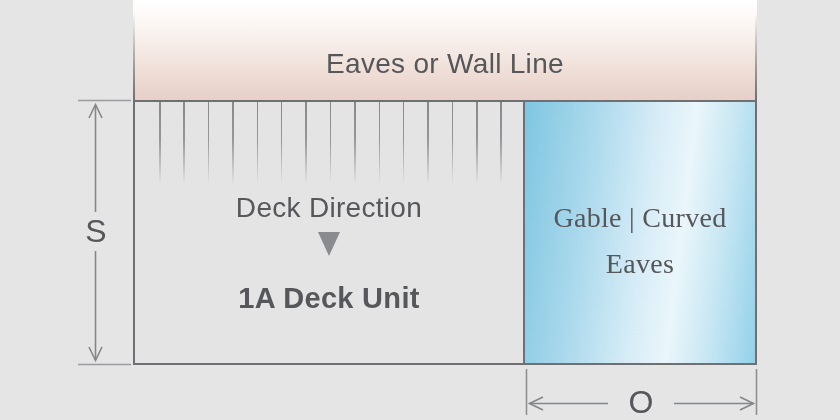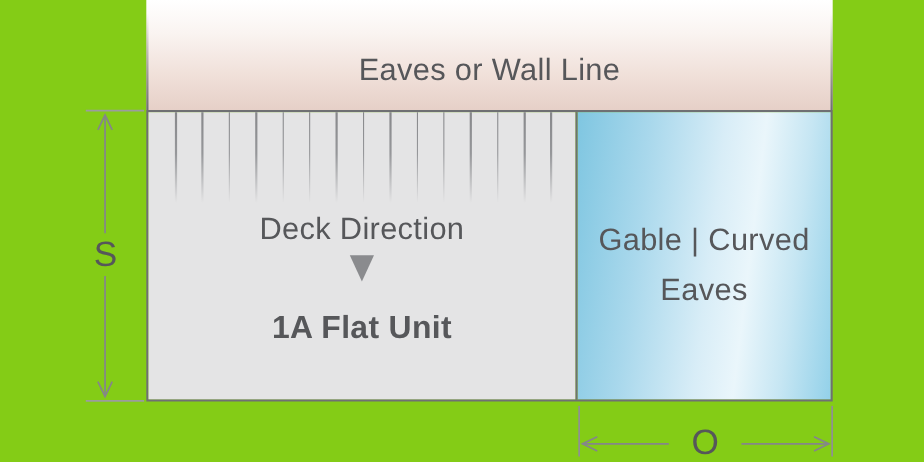--- a/index.html
+++ b/index.html
@@ -1,17 +1,17 @@
 <!DOCTYPE html>
 <html><head>
 <meta charset="utf-8">
 <style>
   html,body { margin:0; padding:0; background:#ffffff; }
   .canvas {
-    position:relative; width:840px; height:420px; background:#84cc16;
+    position:relative; width:840px; height:420px; background:#e5e5e5;
     font-family:"Liberation Sans", sans-serif; color:#56575a; overflow:hidden;
   }
 
   
   .eaves-band {
     position:absolute; left:133px; top:0; width:624px; height:100px;
     background:linear-gradient(180deg, #ffffff 0%, #faf4f1 30%, #efded7 72%, #e6d0c8 100%);
     display:flex; align-items:flex-end; justify-content:center;
   }
   .eaves-band::before, .eaves-band::after {
@@ -25,21 +25,21 @@
   
   .units-box {
     position:absolute; left:133px; top:100px; width:624px; height:265px;
     border:2px solid #6f7073; box-sizing:border-box; display:flex;
   }
   .flat-unit { width:388px; position:relative; background:#e4e4e5; }
   .gable-unit {
     flex:1; border-left:2px solid #6f7073;
     background:linear-gradient(97deg, #7fc6e1 0%, #a9d8ec 26%, #d8edf7 52%, #eaf6fb 66%, #c6e6f3 82%, #93d1e9 100%);
     display:flex; flex-direction:column; align-items:center; justify-content:center;
-    padding-top:17px; box-sizing:border-box;
+    padding-top:17px; box-sizing:border-box;font-family:Liberation Serif, serif;
   }
   .gable-line { font-size:28px; line-height:46px; letter-spacing:0.3px; }
 
   
   .hatch {
     position:absolute; left:24px; top:0; width:343px; height:84px;
     display:flex; justify-content:space-between;
   }
   .hatch i {
     width:1.5px;
@@ -93,21 +93,21 @@
         <i></i>
         <i></i>
         <i></i>
         <i></i>
         <i></i>
         <i></i>
       </div>
       <div class="flat-labels">
         <span class="deck-direction">Deck Direction</span>
         <span class="tri-down"></span>
-        <span class="flat-name">1A Flat Unit</span>
+        <span class="flat-name">1A Deck Unit</span>
       </div>
     </div>
 
     <div class="gable-unit">
       <span class="gable-line">Gable | Curved</span>
       <span class="gable-line">Eaves</span>
     </div>
 
   </div>
 

